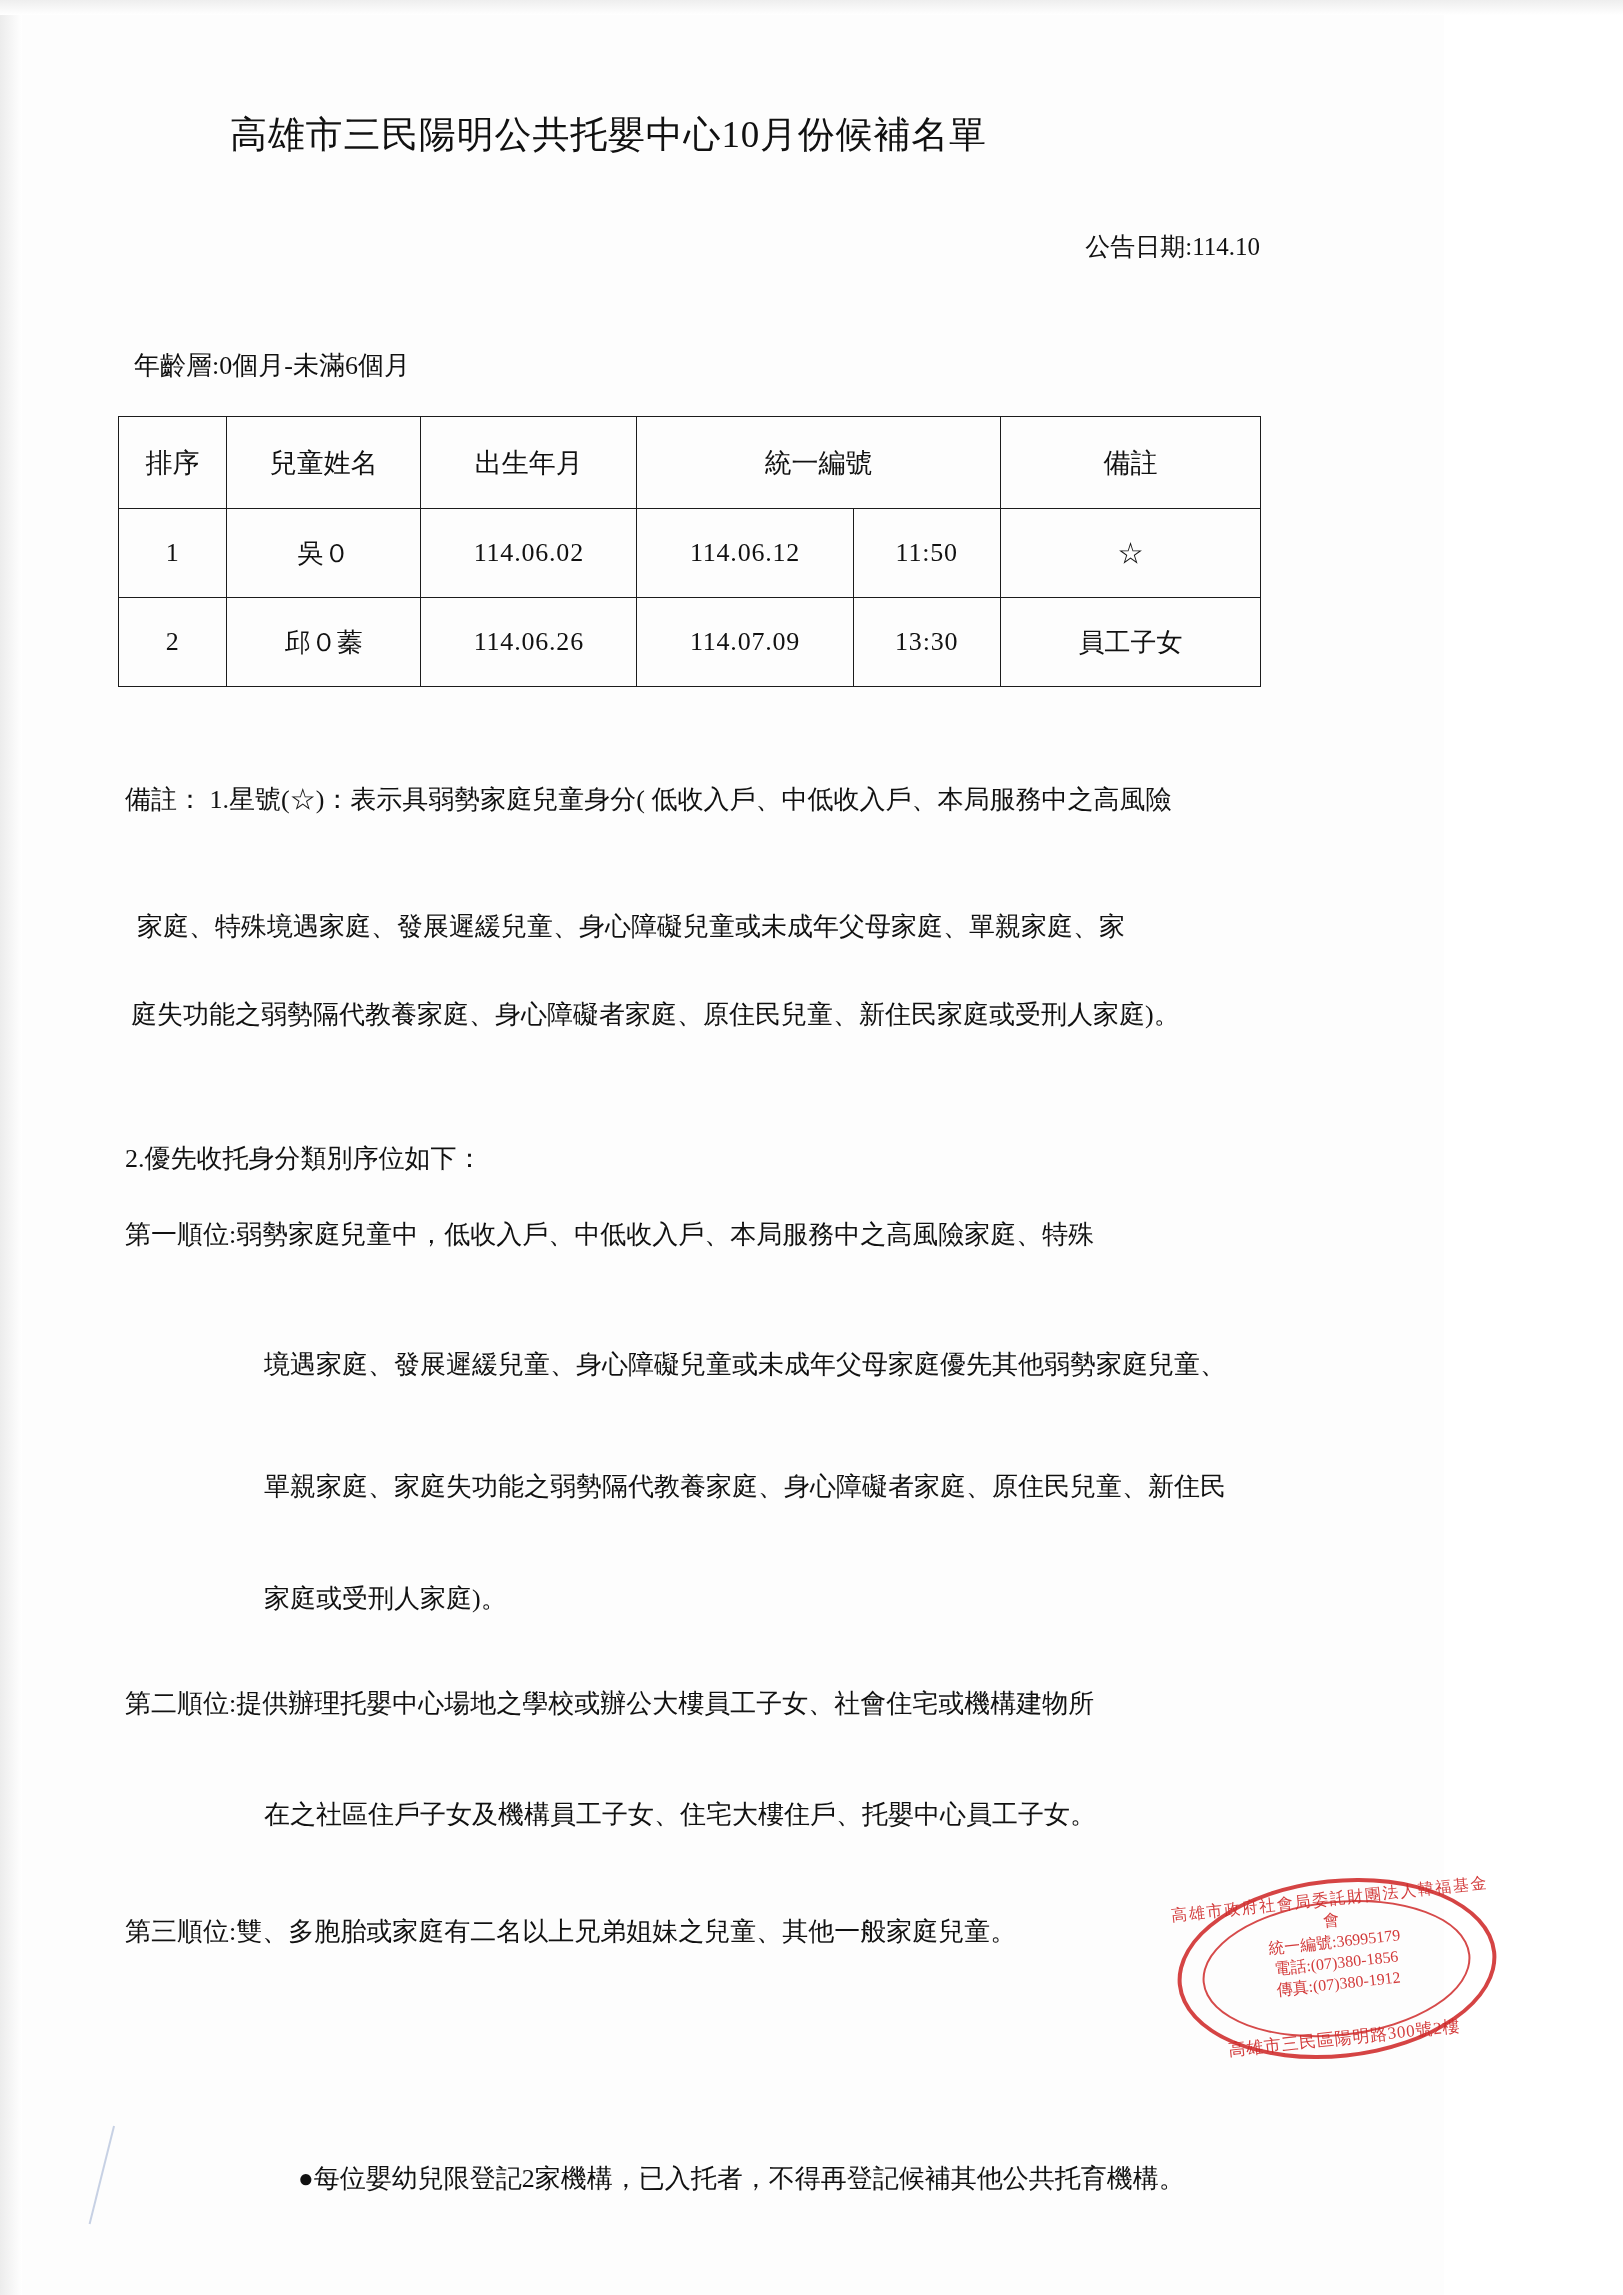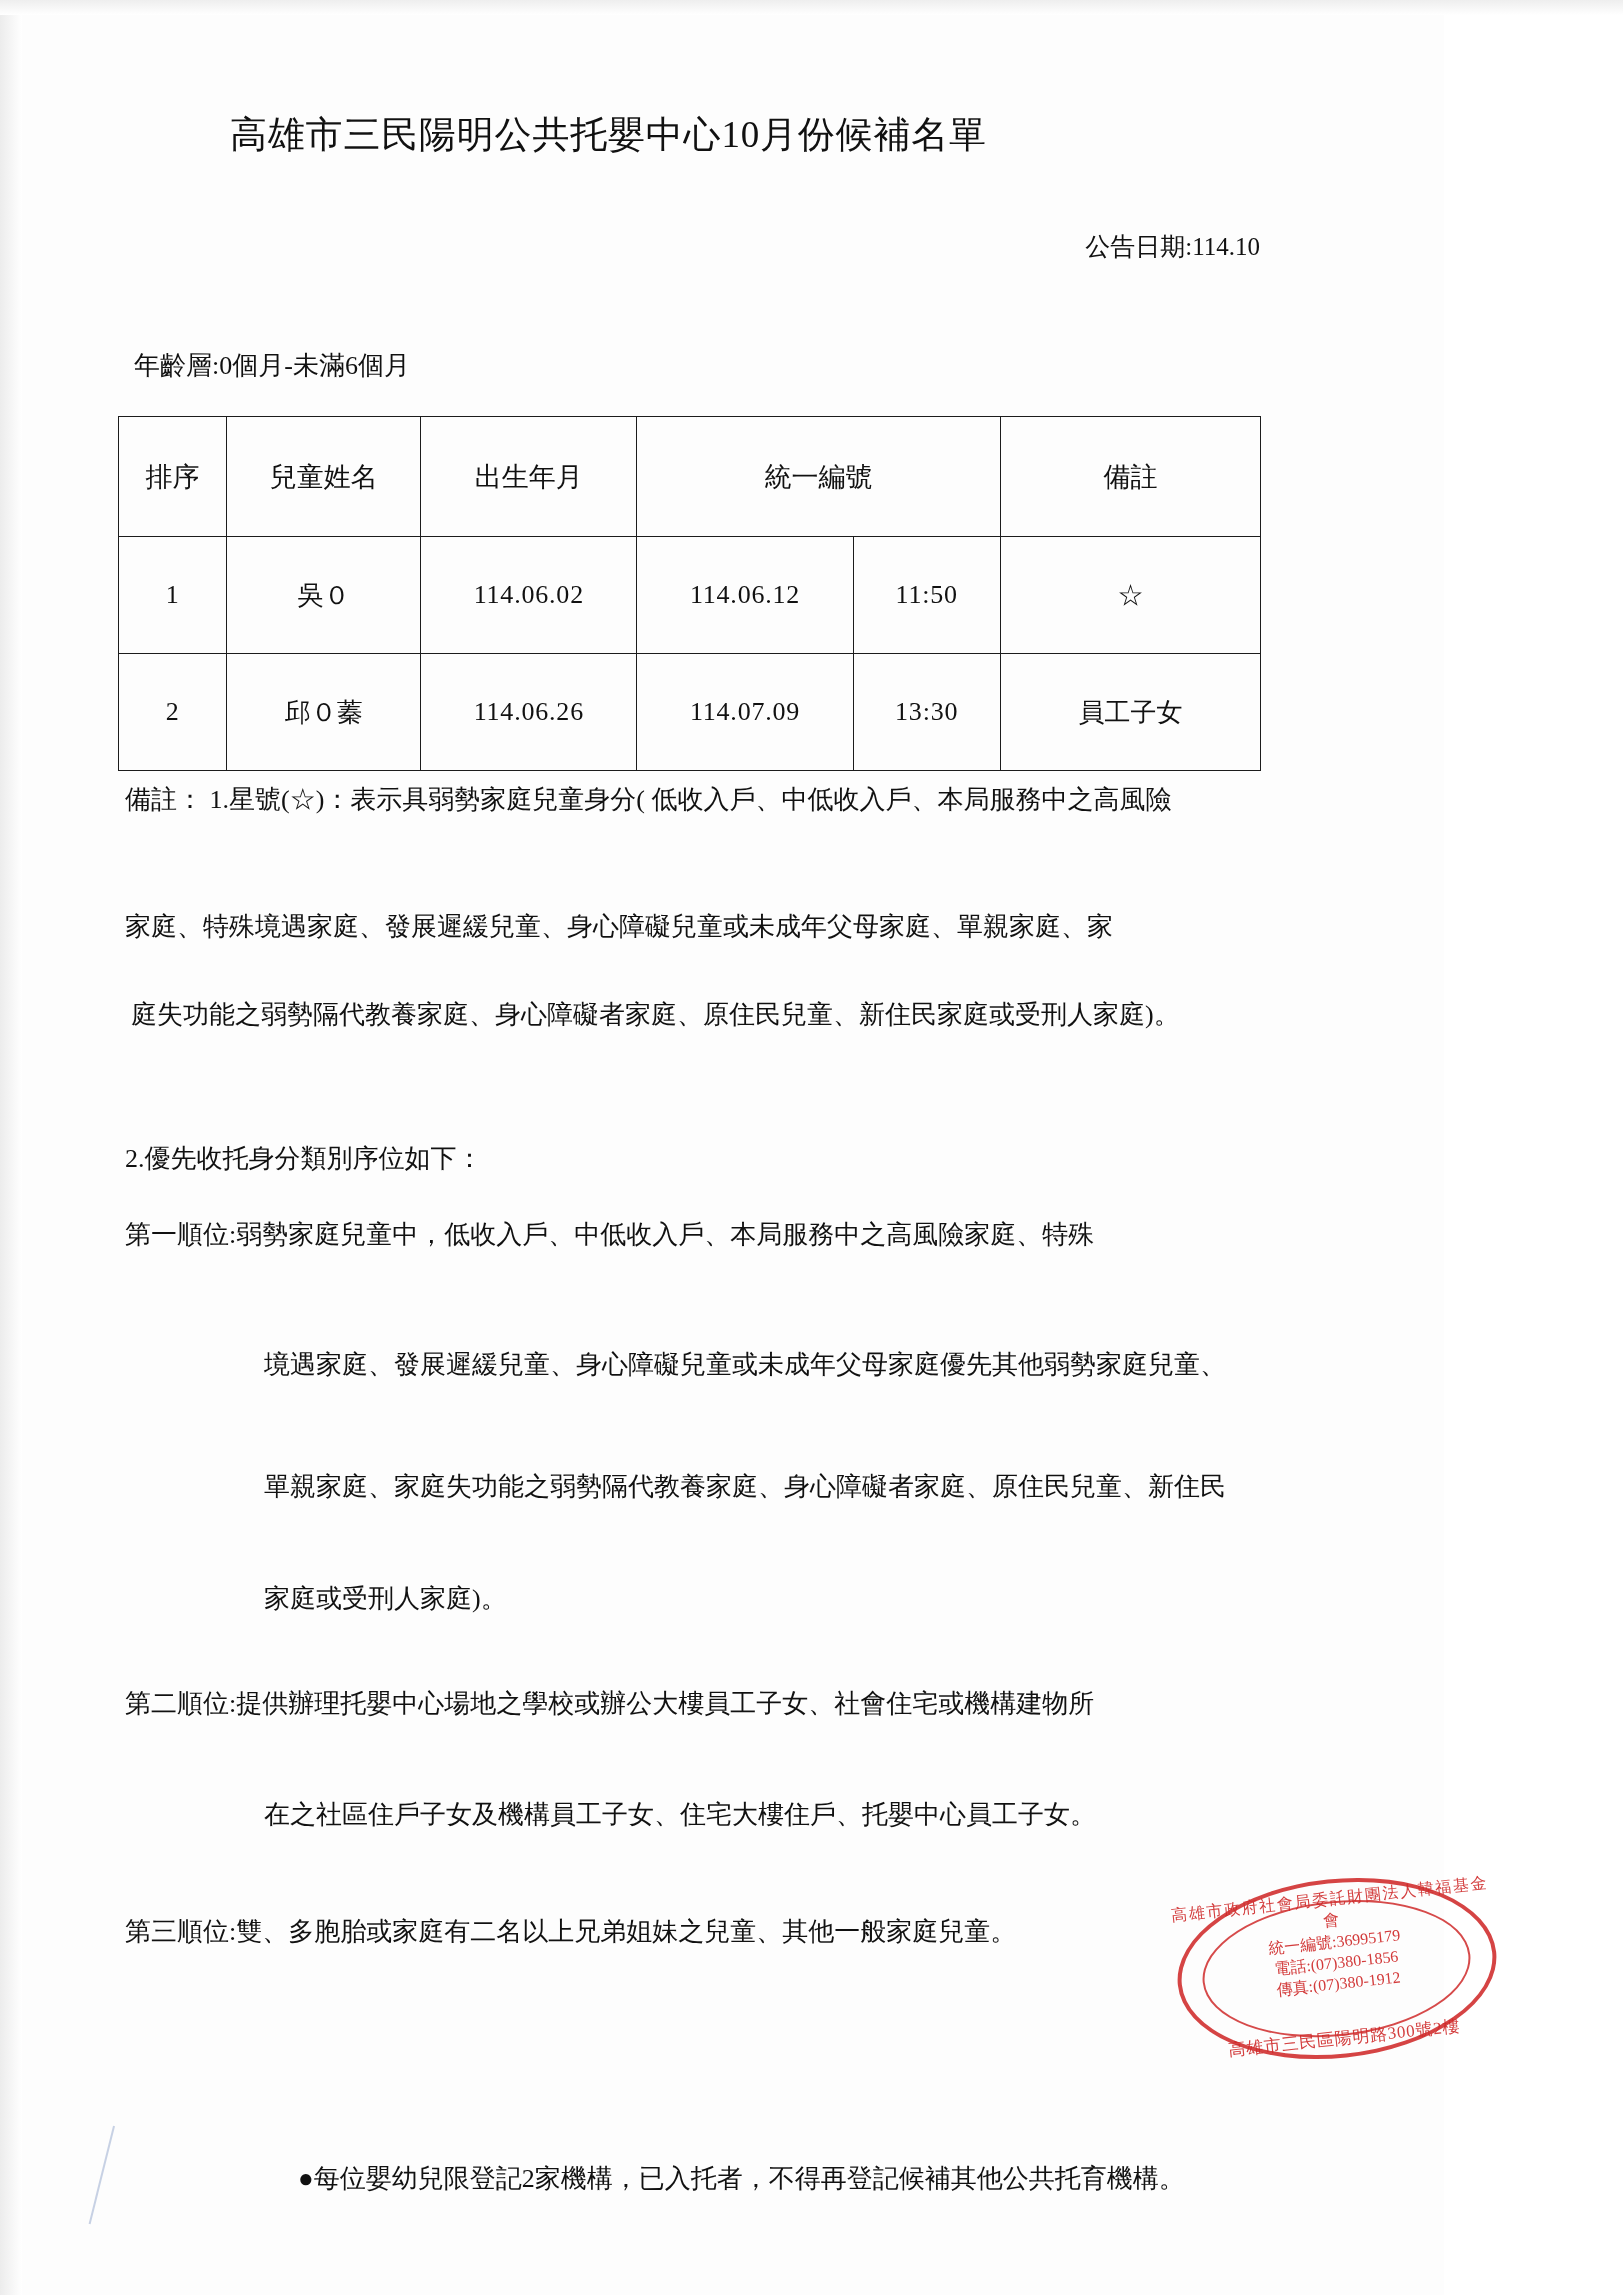--- a/index.html
+++ b/index.html
@@ -70,21 +70,21 @@
     border-collapse: collapse;
     table-layout: fixed;
   }
   table.waitlist td, table.waitlist th {
     border: 1.7px solid #1c1c1c;
     text-align: center;
     font-weight: normal;
     font-size: 26px;
     color: #111;
     height: 88px;
-    padding: 14px;
+    padding: 0;
   }
   table.waitlist th {
     height: 91px;
     font-size: 27px;
   }
   .col-rank   { width: 108px; }
   .col-name   { width: 194px; }
   .col-birth  { width: 216px; }
   .col-date   { width: 216px; }
   .col-time   { width: 147px; }
@@ -231,21 +231,21 @@
         <td class="num-cell">114.06.26</td>
         <td class="num-cell">114.07.09</td>
         <td class="num-cell">13:30</td>
         <td class="staff-child">員工子女</td>
       </tr>
     </tbody>
   </table>
 
   <div class="note-block">
     <div class="note-line" style="left:125px; top:784px;">備註： 1.星號(☆)：表示具弱勢家庭兒童身分( 低收入戶、中低收入戶、本局服務中之高風險</div>
-    <div class="note-line" style="left:125px; top:911px;">家庭、特殊境遇家庭、發展遲緩兒童、身心障礙兒童或未成年父母家庭、單親家庭、家</div>
+    <div class="note-line" style="left:137px; top:911px;">家庭、特殊境遇家庭、發展遲緩兒童、身心障礙兒童或未成年父母家庭、單親家庭、家</div>
     <div class="note-line" style="left:131px; top:999px;">庭失功能之弱勢隔代教養家庭、身心障礙者家庭、原住民兒童、新住民家庭或受刑人家庭)。</div>
 
     <div class="note-line" style="left:125px; top:1143px;">2.優先收托身分類別序位如下：</div>
     <div class="note-line" style="left:125px; top:1219px;">第一順位:弱勢家庭兒童中，低收入戶、中低收入戶、本局服務中之高風險家庭、特殊</div>
     <div class="note-line" style="left:264px; top:1349px;">境遇家庭、發展遲緩兒童、身心障礙兒童或未成年父母家庭優先其他弱勢家庭兒童、</div>
     <div class="note-line" style="left:264px; top:1471px;">單親家庭、家庭失功能之弱勢隔代教養家庭、身心障礙者家庭、原住民兒童、新住民</div>
     <div class="note-line" style="left:264px; top:1583px;">家庭或受刑人家庭)。</div>
 
     <div class="note-line" style="left:125px; top:1688px;text-align:center;">第二順位:提供辦理托嬰中心場地之學校或辦公大樓員工子女、社會住宅或機構建物所</div>
     <div class="note-line" style="left:264px; top:1799px;">在之社區住戶子女及機構員工子女、住宅大樓住戶、托嬰中心員工子女。</div>

